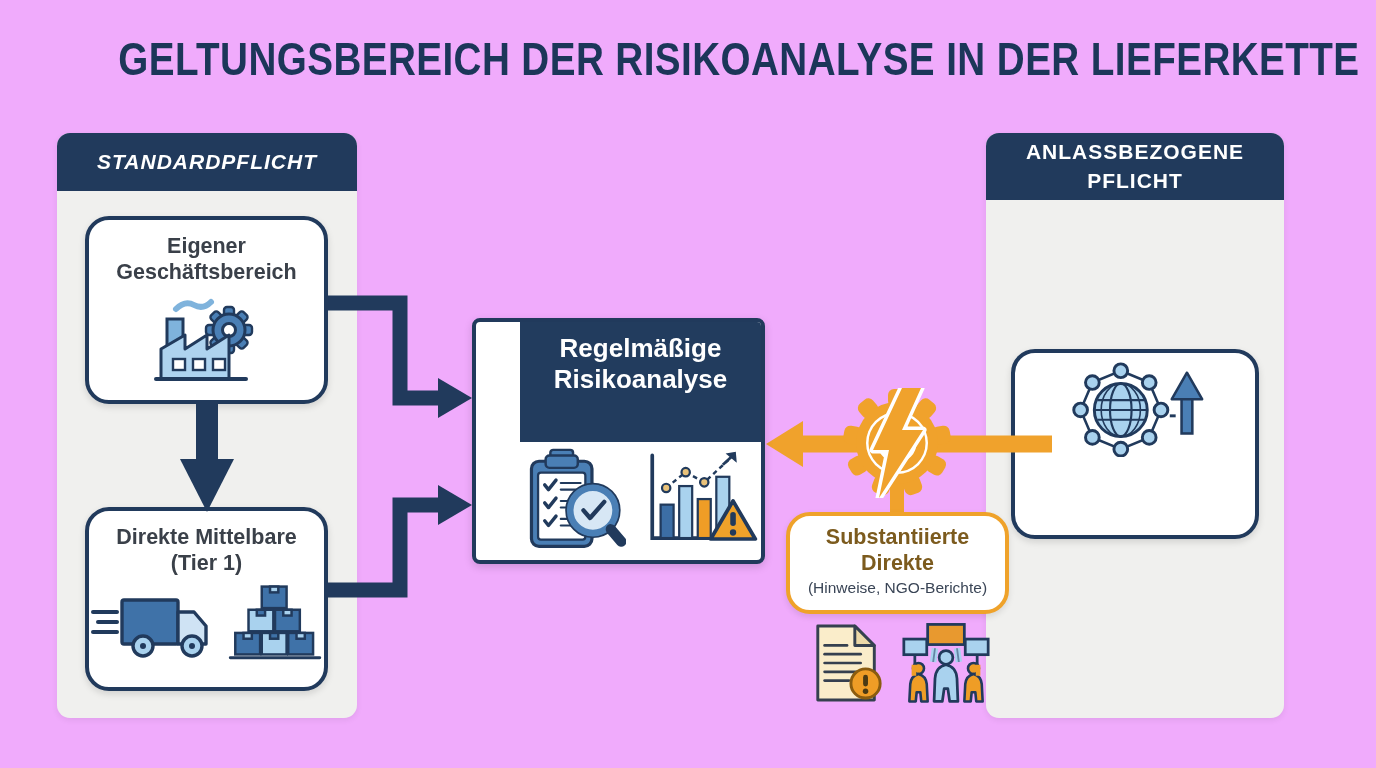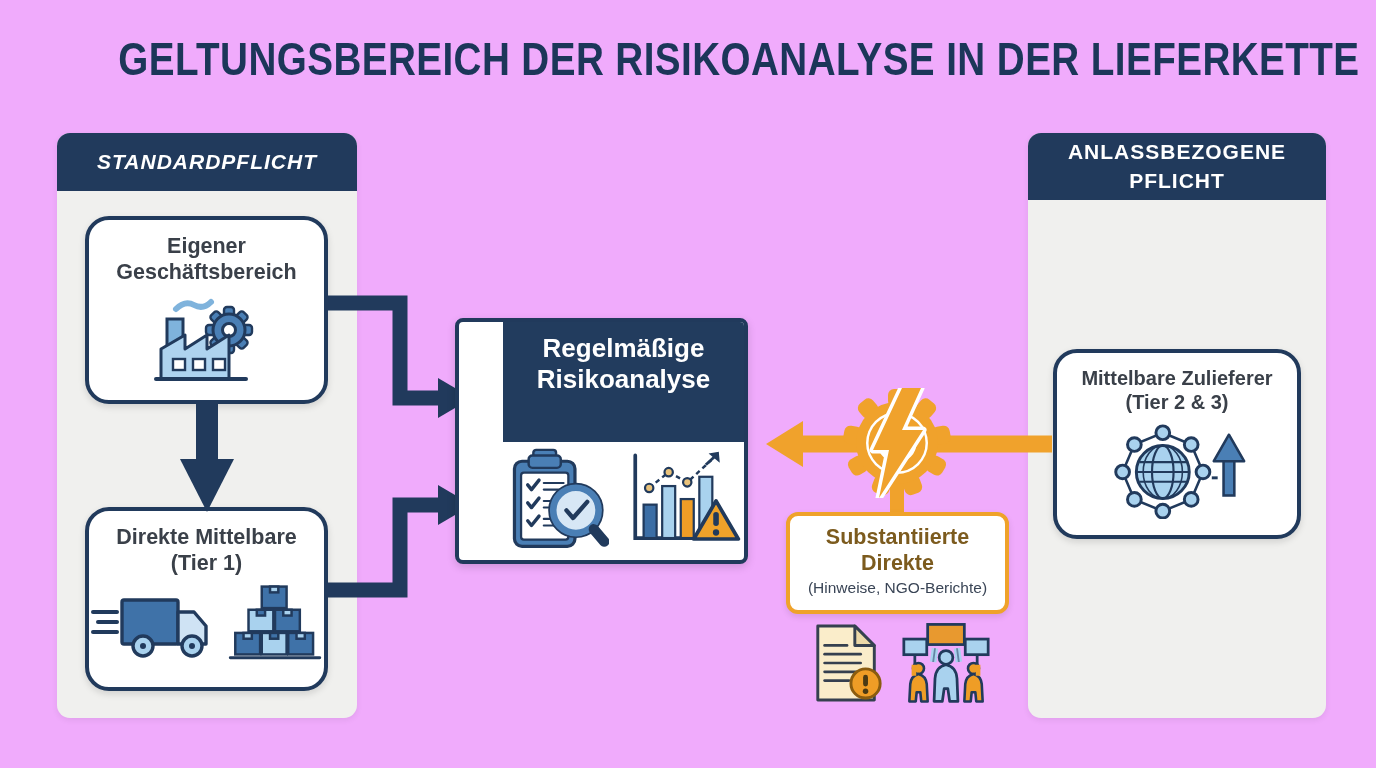--- a/index.html
+++ b/index.html
@@ -8,49 +8,49 @@
 
   
   .title-wrap{position:absolute;left:0;top:32px;width:100%;text-align:center;z-index:4;}
   .title{display:inline-block;font-size:46px;font-weight:800;color:#1C3659;
          letter-spacing:0.5px;transform:scaleX(0.84);transform-origin:50% 50%;white-space:nowrap;}
 
   
   .panel{position:absolute;background:#F0F0EE;border-radius:13px;z-index:1;
          box-shadow:0 2px 6px rgba(0,0,0,0.07);}
   .panel.left{left:57px;top:133px;width:300px;height:585px;}
-  .panel.right{left:1028px;top:133px;width:298px;height:585px;}
+  .panel.right{left:986px;top:133px;width:298px;height:585px;}
   .panel-header{position:absolute;left:0;top:0;width:100%;background:#213A5C;color:#ffffff;
                 border-radius:13px 13px 0 0;display:flex;flex-direction:column;justify-content:center;
                 align-items:center;font-weight:700;font-size:21px;letter-spacing:1px;text-align:center;}
   .panel.left  .panel-header{height:58px;font-style:italic;}
   .panel.right .panel-header{height:67px;line-height:1.35;}
 
   
   .node{position:absolute;background:#ffffff;border:4px solid #213A5C;border-radius:24px;
         box-shadow:0 3px 7px rgba(0,0,0,0.13);z-index:3;text-align:center;box-sizing:border-box;}
   .node-title{font-weight:700;color:#3A4049;font-size:21.5px;line-height:1.22;margin-top:13px;white-space:nowrap;}
   .box1{left:28px;top:83px;width:243px;height:188px;}
   .box2{left:28px;top:374px;width:243px;height:184px;}
   .rbox{left:25px;top:216px;width:248px;height:190px;}
   .rbox .node-title{font-size:20px;}
   .icon-row{display:flex;justify-content:center;align-items:flex-end;gap:10px;margin-top:6px;}
 
   
-  .center-box{position:absolute;left:455px;top:318px;width:293px;height:246px;z-index:3;
+  .center-box{position:absolute;left:472px;top:318px;width:293px;height:246px;z-index:3;
               border:4px solid #213A5C;border-radius:8px;background:#ffffff;overflow:hidden;
               box-shadow:0 3px 8px rgba(0,0,0,0.15);box-sizing:border-box;padding-left:44px;}
   .center-head{background:#223C5E;color:#ffffff;text-align:center;padding-top:11px;height:109px;}
   .center-head .big{font-size:26px;font-weight:800;line-height:1.18;}
   .center-head .small{font-size:19px;font-weight:400;margin-top:3px;}
   .center-body{display:flex;justify-content:center;align-items:center;gap:16px;height:116px;}
 
   
   .orange-box{position:absolute;left:786px;top:512px;width:223px;height:102px;z-index:3;
-              background:#ffffff;border:4px solid #EFA22A;border-radius:12px;text-align:center;
+              background:#ffffff;border:4px solid #EFA22A;border-radius:24px;text-align:center;
               box-sizing:border-box;box-shadow:0 3px 6px rgba(0,0,0,0.10);}
   .orange-box .ob-title{font-size:21.5px;font-weight:700;color:#7C5B1E;line-height:1.2;margin-top:9px;}
   .orange-box .ob-sub{font-size:15.5px;color:#3A4556;margin-top:2px;white-space:nowrap;}
   .trigger-icons{position:absolute;left:802px;top:616px;width:196px;height:88px;z-index:3;
                  display:flex;justify-content:center;align-items:flex-end;gap:16px;}
   .gear-wrap{position:absolute;left:842px;top:388px;width:110px;height:110px;z-index:3;}
 
   
   .connectors{position:absolute;left:0;top:0;z-index:2;pointer-events:none;}
 </style>
@@ -277,24 +277,20 @@
     </svg>
   </div>
 
   <section class="panel right">
     <header class="panel-header">
       <span>ANLASSBEZOGENE</span>
       <span>PFLICHT</span>
     </header>
 
     <div class="node rbox">
-      <div class="node-title">
-        <span>Mittelbare Zulieferer</span><br>
-        <span>(Tier 2 &amp; 3)</span>
-      </div>
       <div class="icon-row">
         <svg width="150" height="98" viewBox="0 0 145 100">
           <g stroke="#213A5C" stroke-width="2.6" fill="none">
             <polygon points="58,12 87,24 99,52 87,80 58,92 29,80 17,52 29,24"></polygon>
           </g>
           <circle cx="58" cy="52" r="27" fill="#A9D2EE" stroke="#213A5C" stroke-width="3"></circle>
           <ellipse cx="58" cy="52" rx="11" ry="27" fill="none" stroke="#213A5C" stroke-width="2.2"></ellipse>
           <ellipse cx="58" cy="52" rx="20" ry="27" fill="none" stroke="#213A5C" stroke-width="1.6"></ellipse>
           <line x1="34" y1="42" x2="82" y2="42" stroke="#213A5C" stroke-width="2.2"></line>
           <line x1="31" y1="52" x2="85" y2="52" stroke="#213A5C" stroke-width="2.2"></line>

